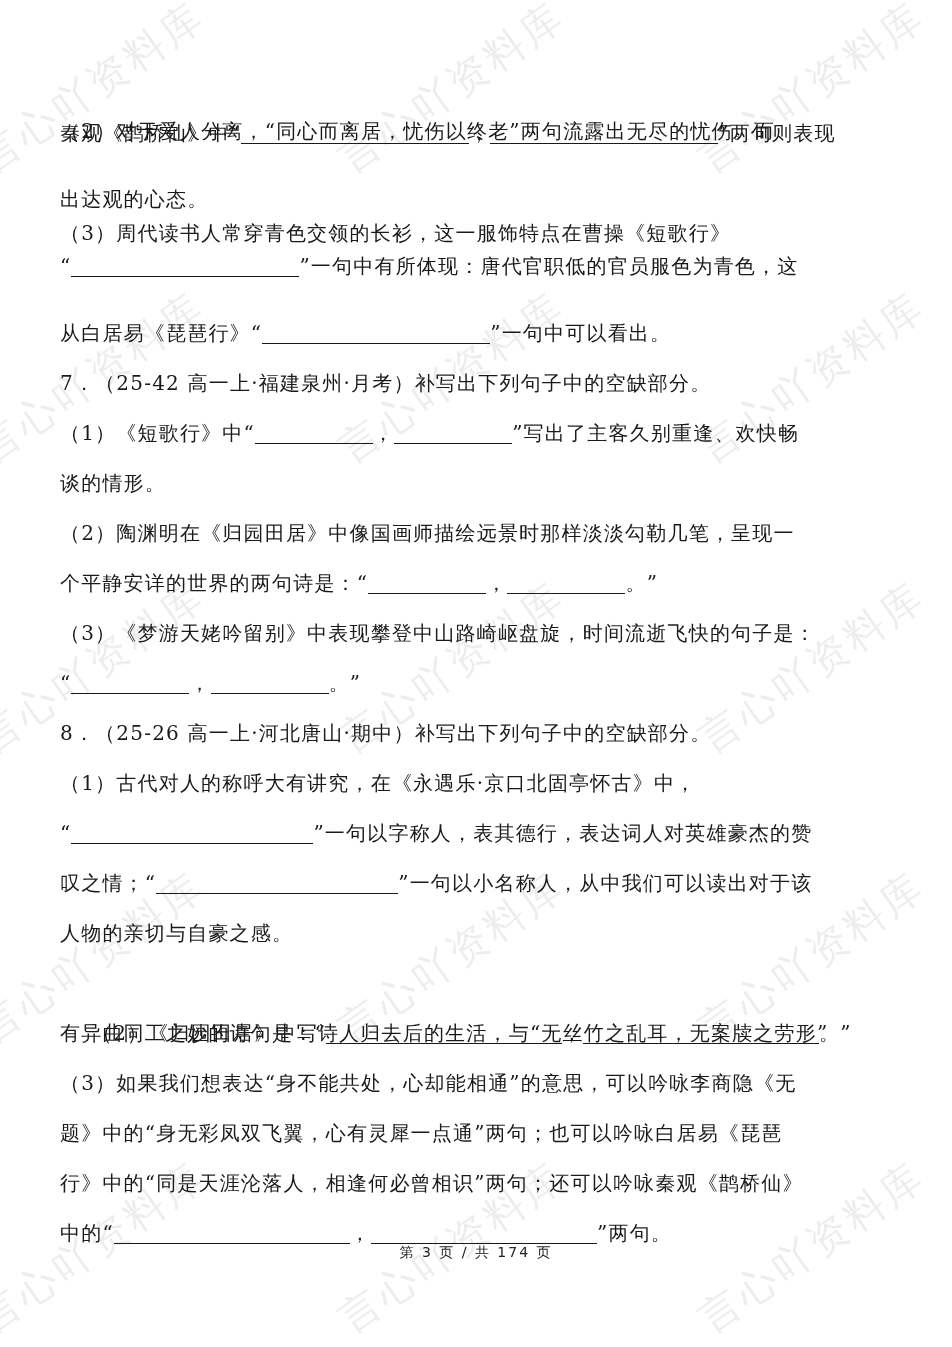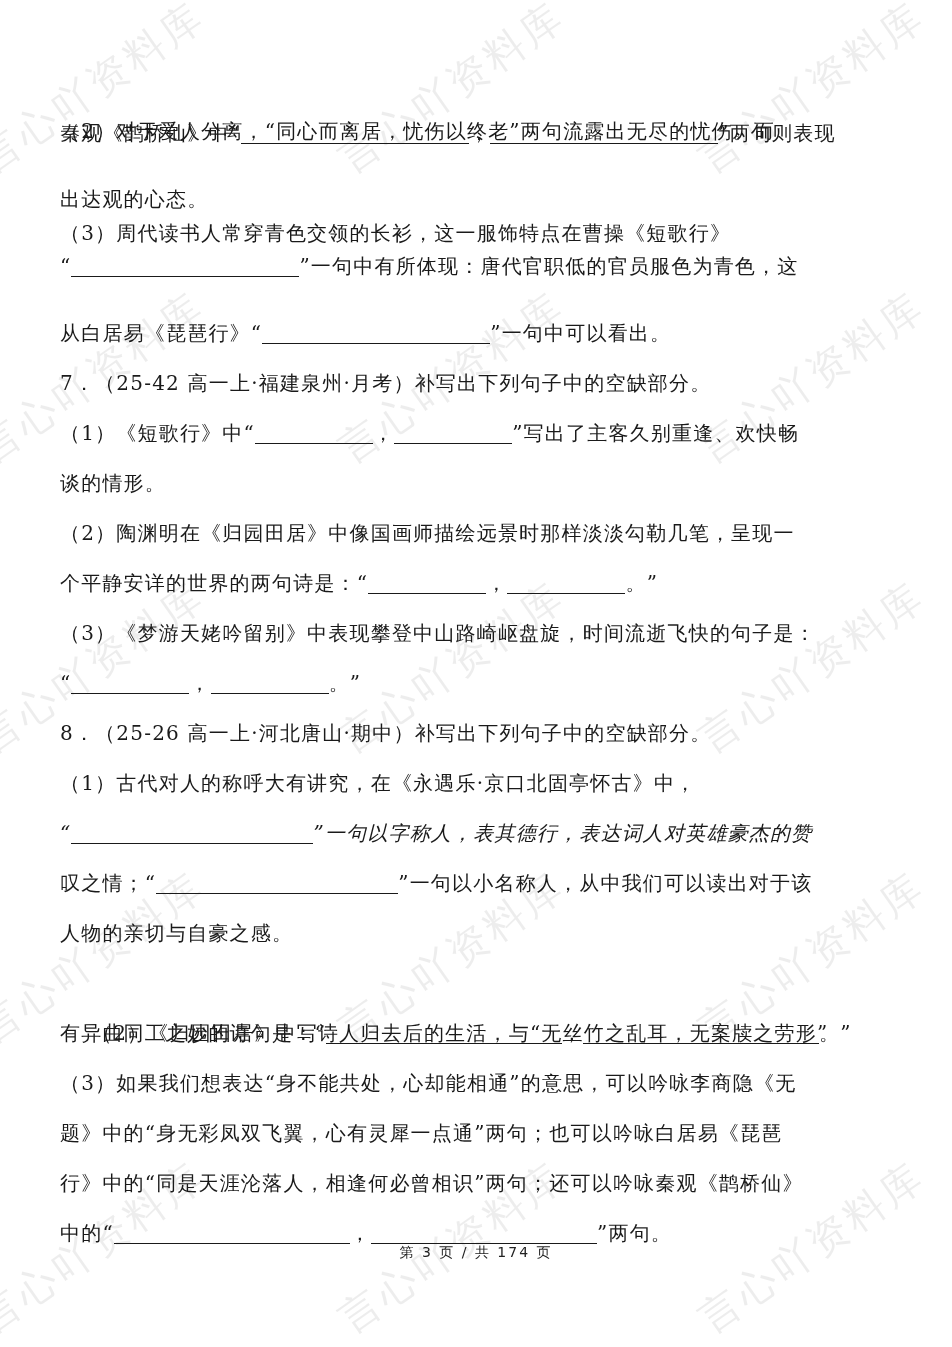--- a/index.html
+++ b/index.html
@@ -44,21 +44,21 @@
       <div class="line" style="top: 320px;"><span>从白居易《琵琶行》“</span><span class="blank" style="width: 228px;"></span><span>”一句中可以看出。</span></div>
       <div class="line" style="top: 370px;"><span>7．（25-42 高一上·福建泉州·月考）补写出下列句子中的空缺部分。</span></div>
       <div class="line" style="top: 420px;"><span>（1）《短歌行》中“</span><span class="blank" style="width: 118px;"></span><span>，</span><span class="blank" style="width: 118px;"></span><span>”写出了主客久别重逢、欢快畅</span></div>
       <div class="line" style="top: 470px;"><span>谈的情形。</span></div>
       <div class="line" style="top: 520px;"><span>（2）陶渊明在《归园田居》中像国画师描绘远景时那样淡淡勾勒几笔，呈现一</span></div>
       <div class="line" style="top: 570px;"><span>个平静安详的世界的两句诗是：“</span><span class="blank" style="width: 118px;"></span><span>，</span><span class="blank" style="width: 118px;"></span><span>。”</span></div>
       <div class="line" style="top: 620px;"><span>（3）《梦游天姥吟留别》中表现攀登中山路崎岖盘旋，时间流逝飞快的句子是：</span></div>
       <div class="line" style="top: 670px;"><span>“</span><span class="blank" style="width: 118px;"></span><span>，</span><span class="blank" style="width: 118px;"></span><span>。”</span></div>
       <div class="line" style="top: 720px;"><span>8．（25-26 高一上·河北唐山·期中）补写出下列句子中的空缺部分。</span></div>
       <div class="line" style="top: 770px;"><span>（1）古代对人的称呼大有讲究，在《永遇乐·京口北固亭怀古》中，</span></div>
-      <div class="line" style="top: 820px; font-style: italic;"><span>“</span><span class="blank" style="width: 242px;"></span><span>”一句以字称人，表其德行，表达词人对英雄豪杰的赞</span></div>
+      <div class="line" style="top: 820px;"><span>“</span><span class="blank" style="width: 242px;"></span><span>”一句以字称人，表其德行，表达词人对英雄豪杰的赞</span></div>
       <div class="line" style="top: 870px;"><span>叹之情；“</span><span class="blank" style="width: 242px;"></span><span>”一句以小名称人，从中我们可以读出对于该</span></div>
       <div class="line" style="top: 920px;"><span>人物的亲切与自豪之感。</span></div>
       <div class="line" style="top: 1020px; margin-left: 32px;"><span>（2）《归园田居》中写诗人归去后的生活，与“无丝竹之乱耳，无案牍之劳形”</span></div>
       <div class="line" style="top: 1020px;"><span>有异曲同工之妙的诗句是：“</span><span class="blank" style="width: 236px;"></span><span>，</span><span class="blank" style="width: 236px;"></span><span>。”</span></div>
       <div class="line" style="top: 1070px;"><span>（3）如果我们想表达“身不能共处，心却能相通”的意思，可以吟咏李商隐《无</span></div>
       <div class="line" style="top: 1120px;"><span>题》中的“身无彩凤双飞翼，心有灵犀一点通”两句；也可以吟咏白居易《琵琶</span></div>
       <div class="line" style="top: 1170px;"><span>行》中的“同是天涯沦落人，相逢何必曾相识”两句；还可以吟咏秦观《鹊桥仙》</span></div>
       <div class="line" style="top: 1220px;"><span>中的“</span><span class="blank" style="width: 236px;"></span><span>，</span><span class="blank" style="width: 226px;"></span><span>”两句。</span></div>
     </div>
   <div class="footer">第 3 页 / 共 174 页</div>

